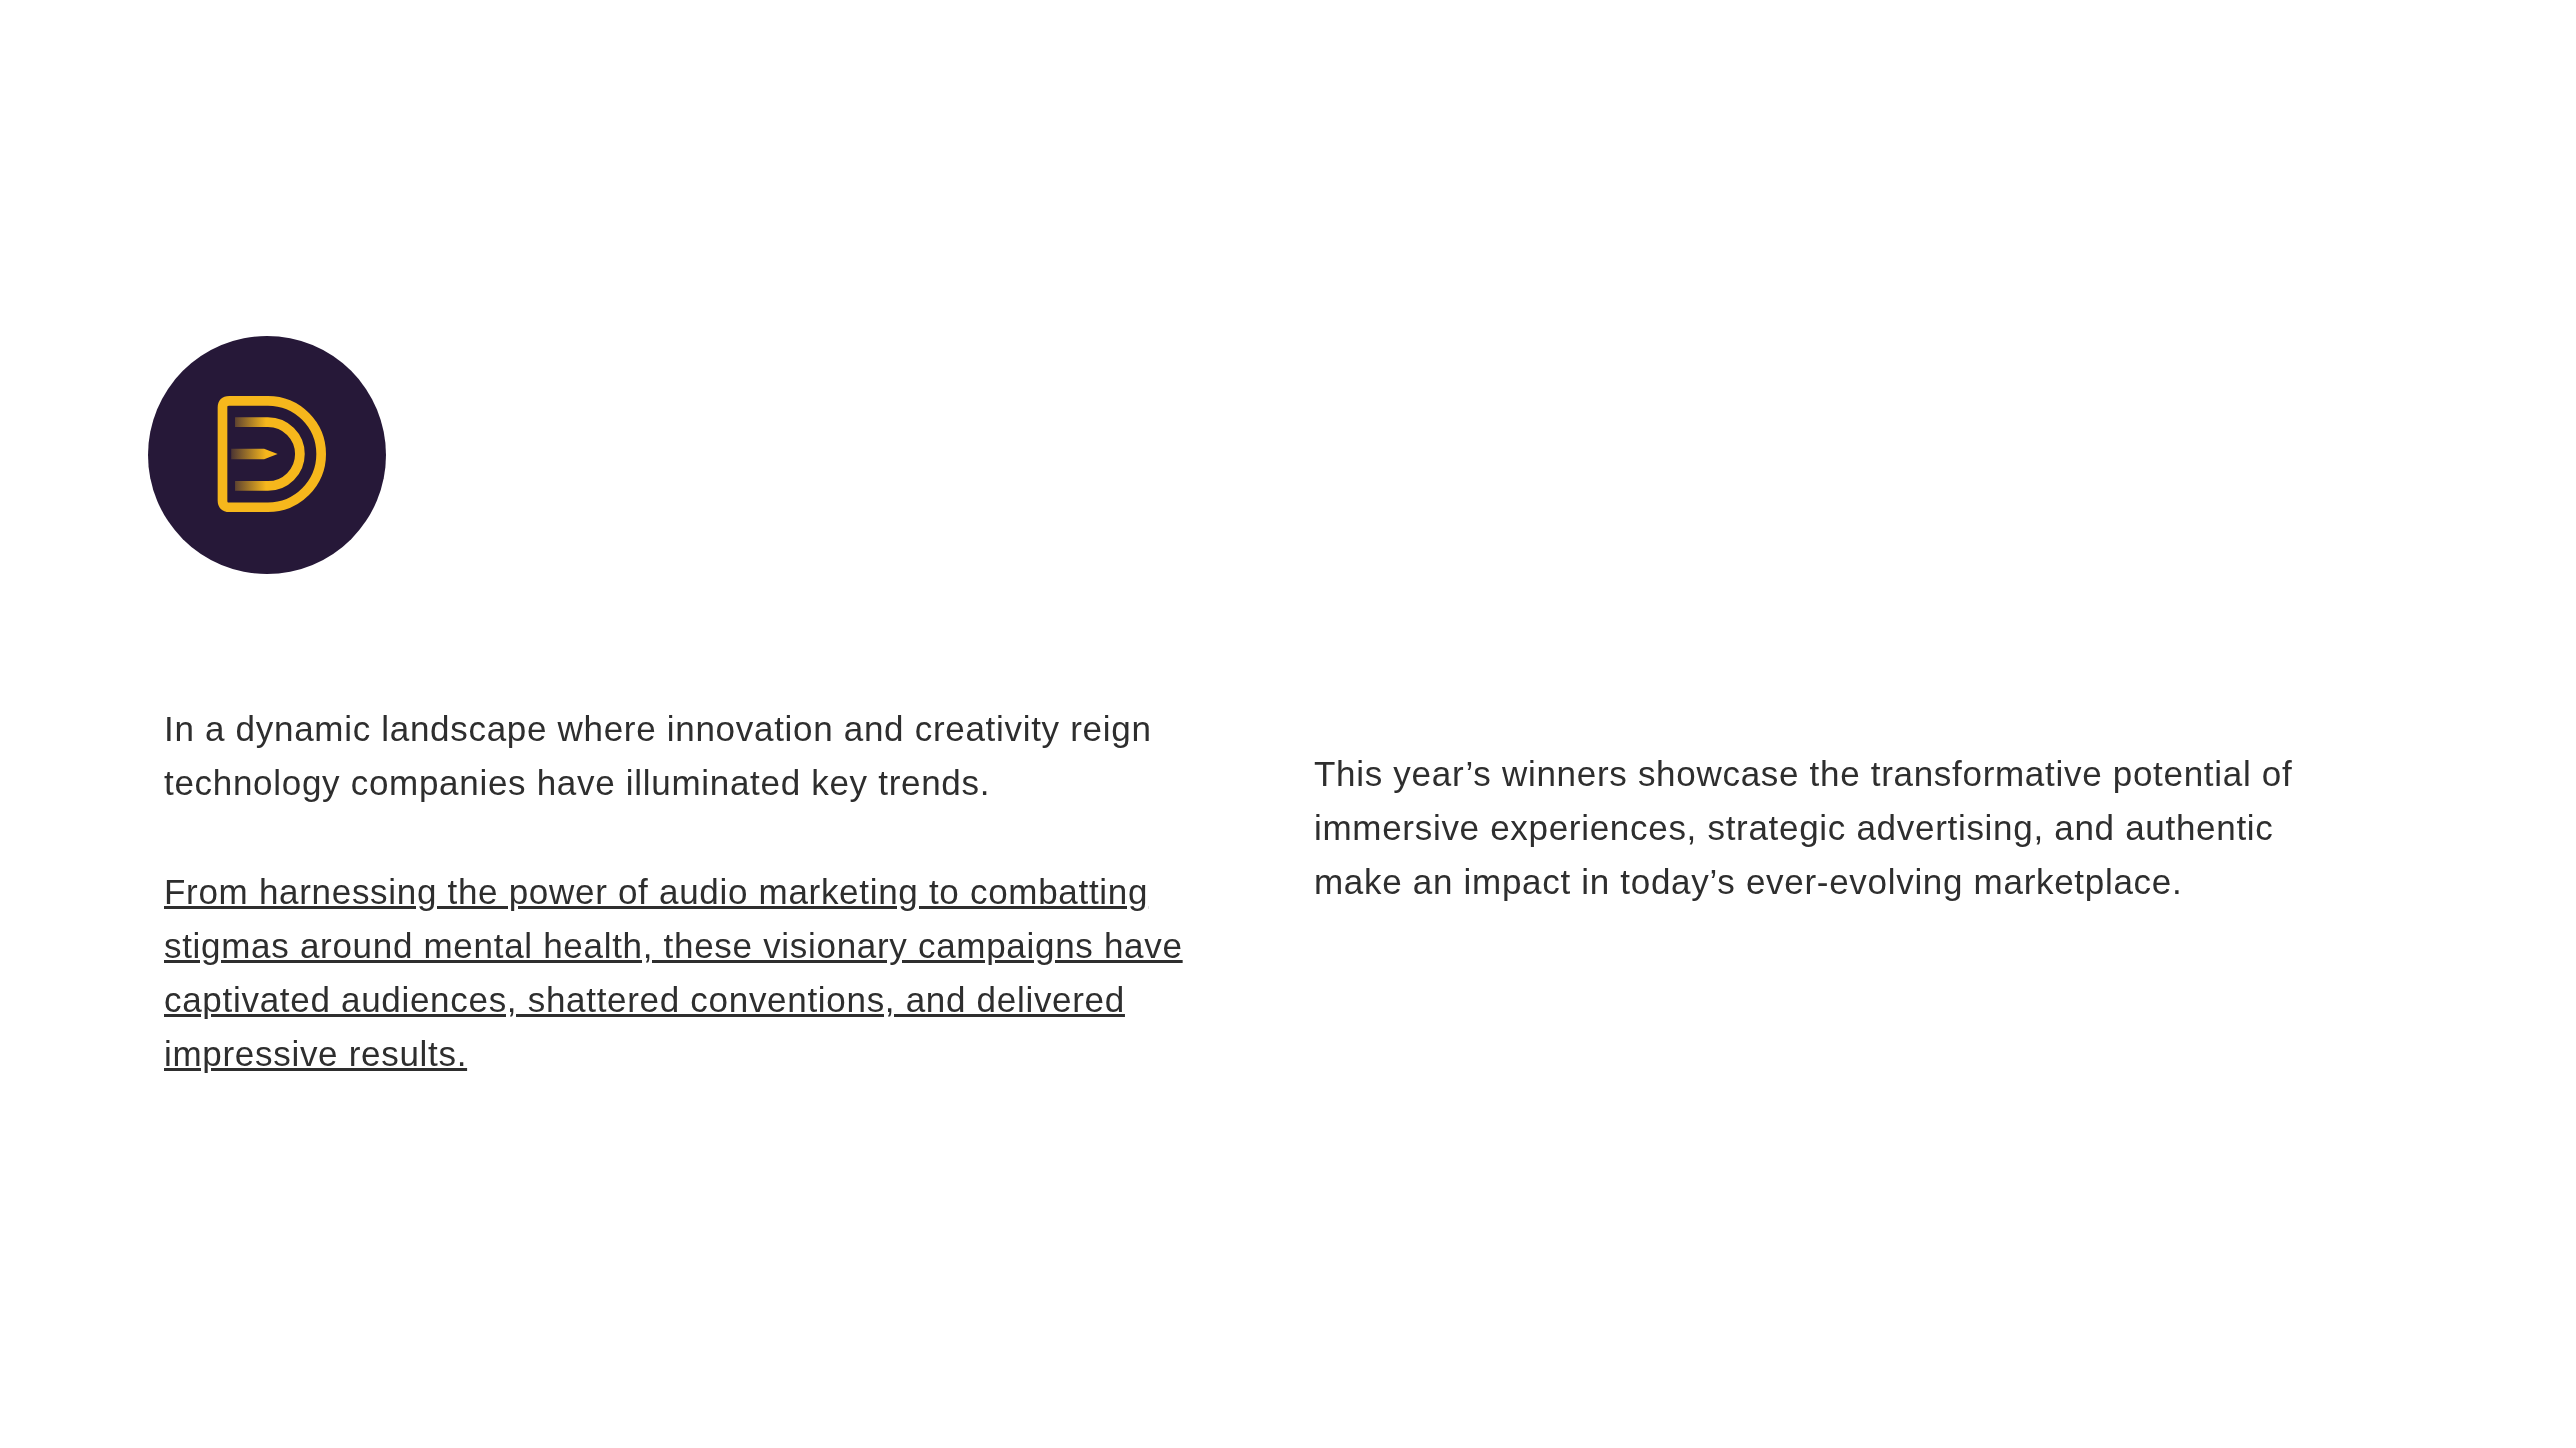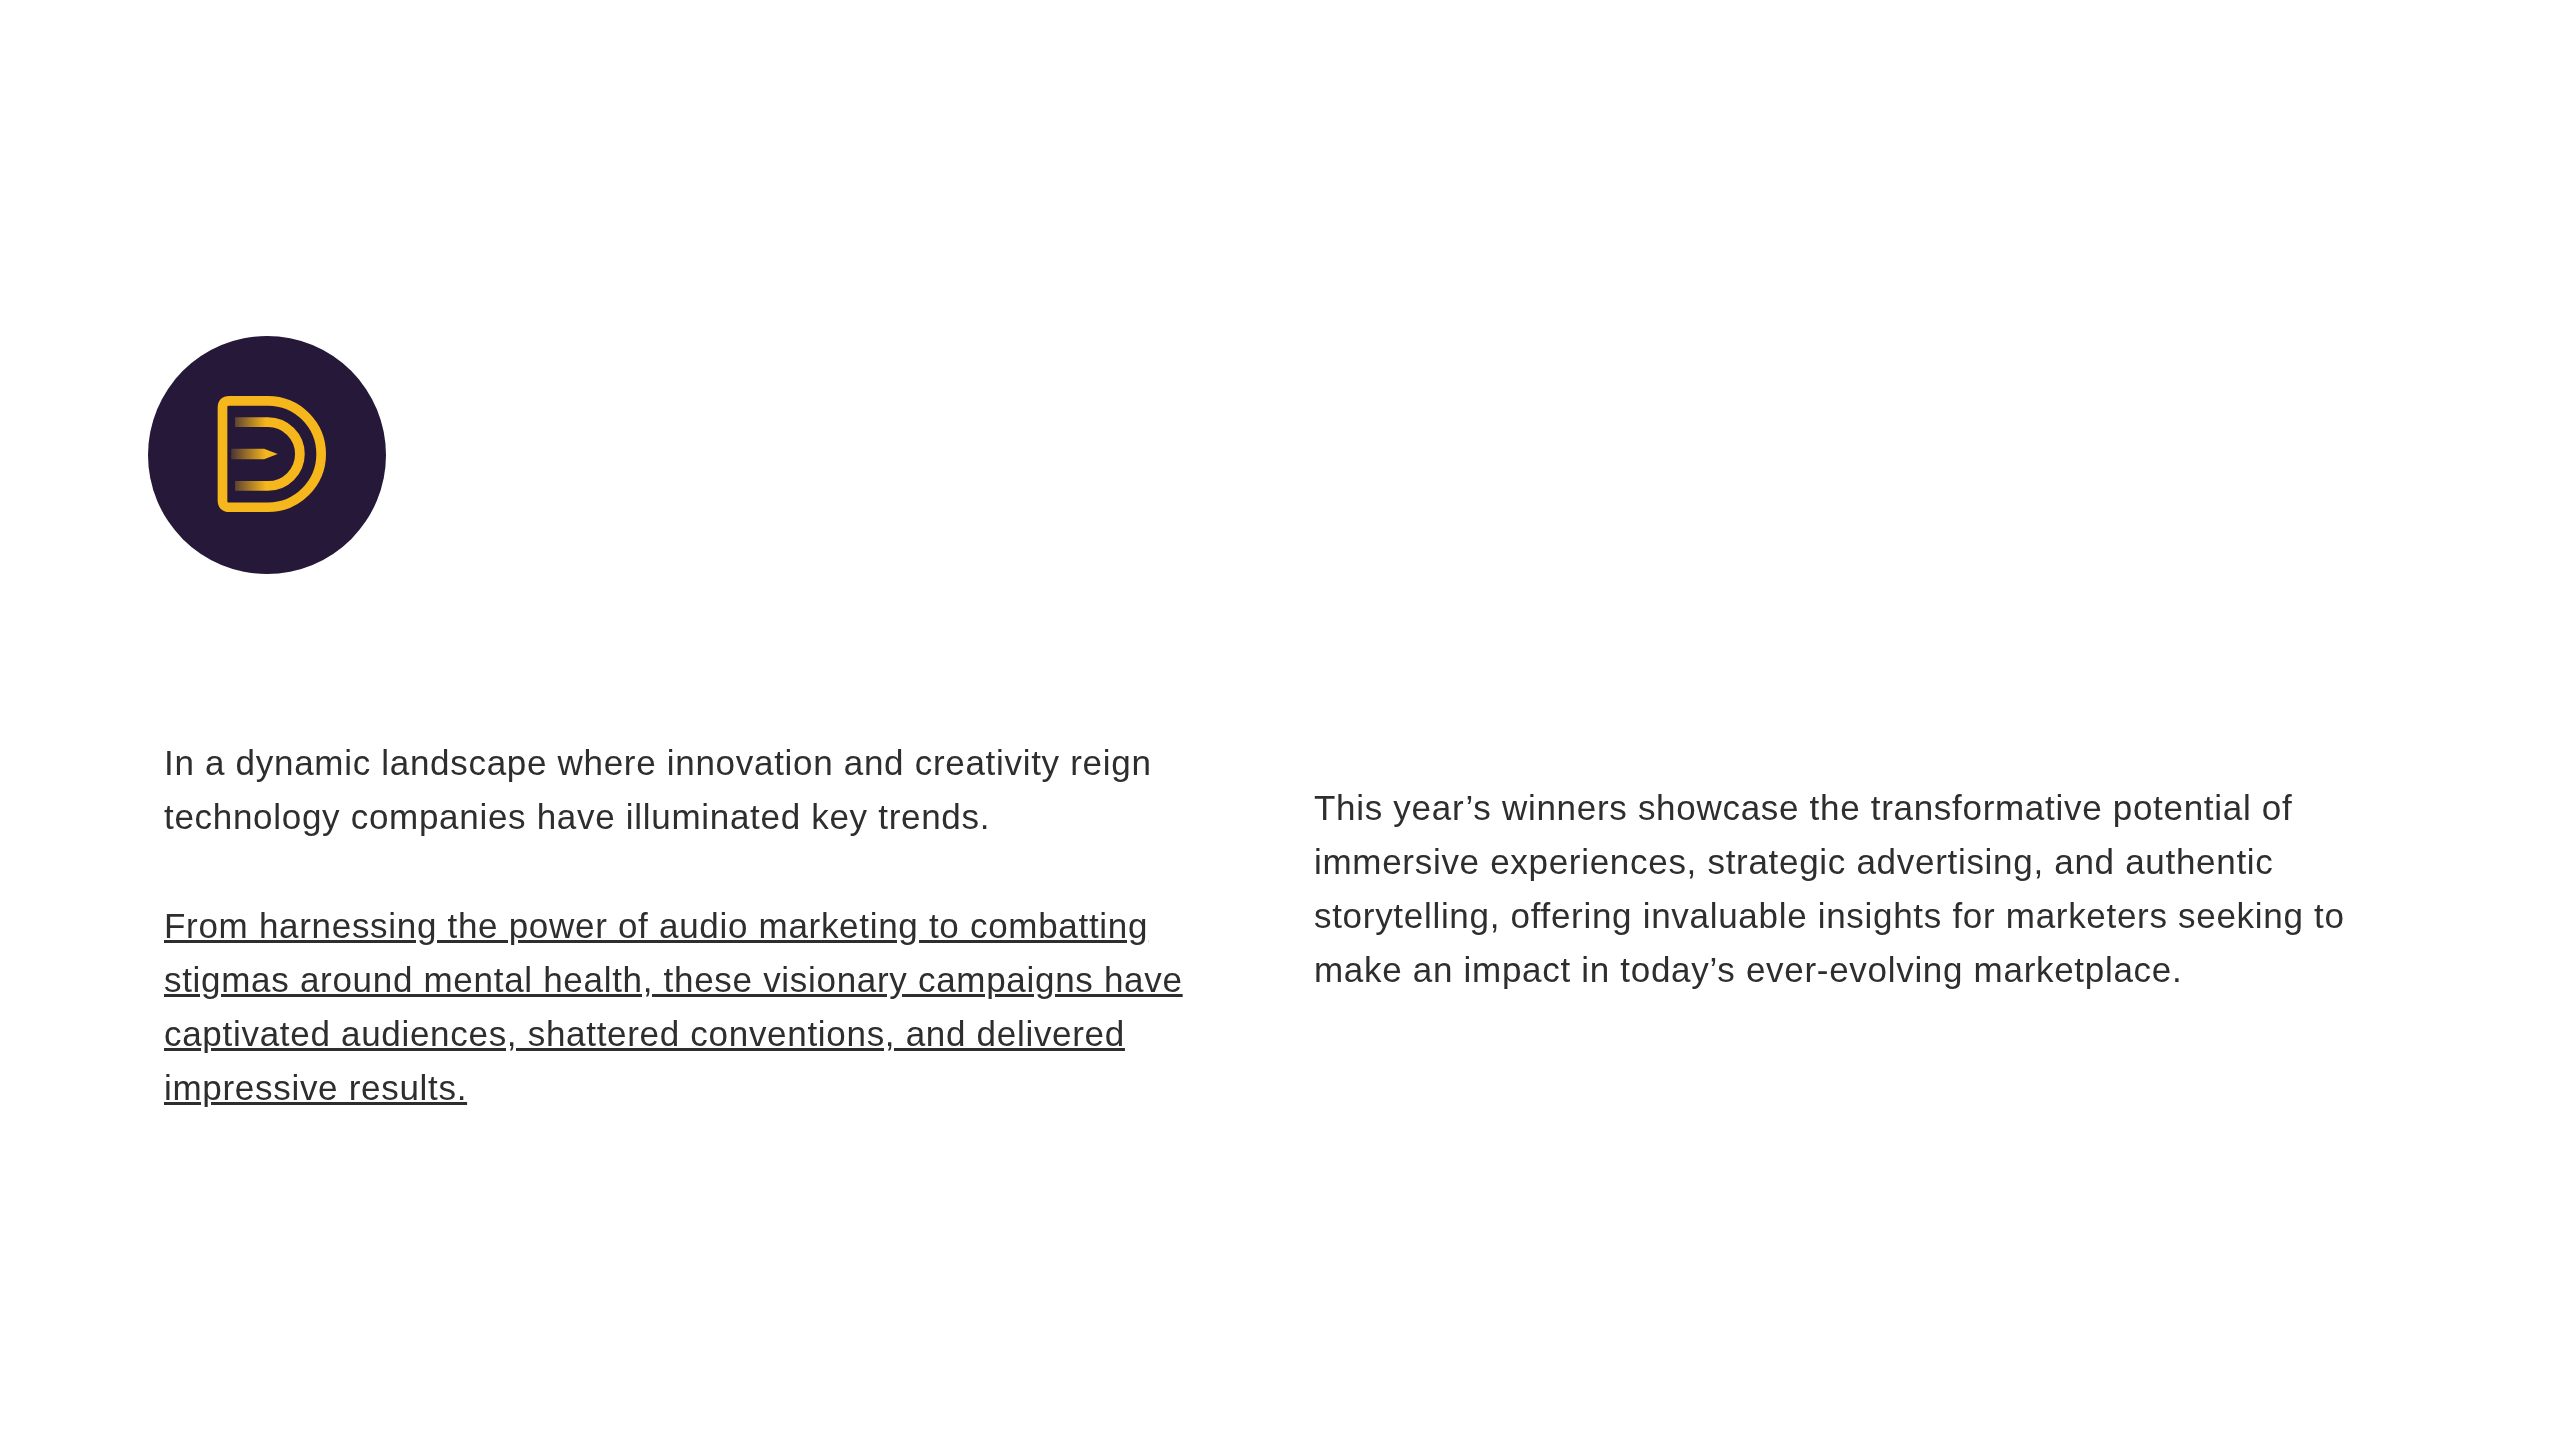--- a/index.html
+++ b/index.html
@@ -16,21 +16,21 @@
   }
   .logo-wrap {
     position: absolute;
     left: 148px;
     top: 336px;
     width: 238px;
     height: 238px;
   }
   .col {
     position: absolute;
-    top: 736px;
+    top: 702px;
     font-size: 35px;
     line-height: 54px;
     font-weight: 400;
     letter-spacing: 0.02em;
     color: #2e2e2e;
   }
   .col-left  { left: 164px;  width: 1149px; }
   .col-right { left: 1314px; width: 1130px; margin-top: 45px; }
   .col p + p { margin-top: 55px; text-decoration: underline; }
   .line { display: block; white-space: nowrap; }
@@ -65,19 +65,18 @@
       <span class="line">stigmas around mental health, these visionary campaigns have</span>
       <span class="line">captivated audiences, shattered conventions, and delivered</span>
       <span class="line">impressive results.</span>
     </p>
   </div>
 
   <div class="col col-right">
     <p>
       <span class="line">This year’s winners showcase the transformative potential of</span>
       <span class="line">immersive experiences, strategic advertising, and authentic</span>
-      <span class="line">storytelling, offering invaluable insights for marketers seeking to</span>
       <span class="line">make an impact in today’s ever-evolving marketplace.</span>
     </p>
   </div>
 
 </div>
 
 
 </body></html>

